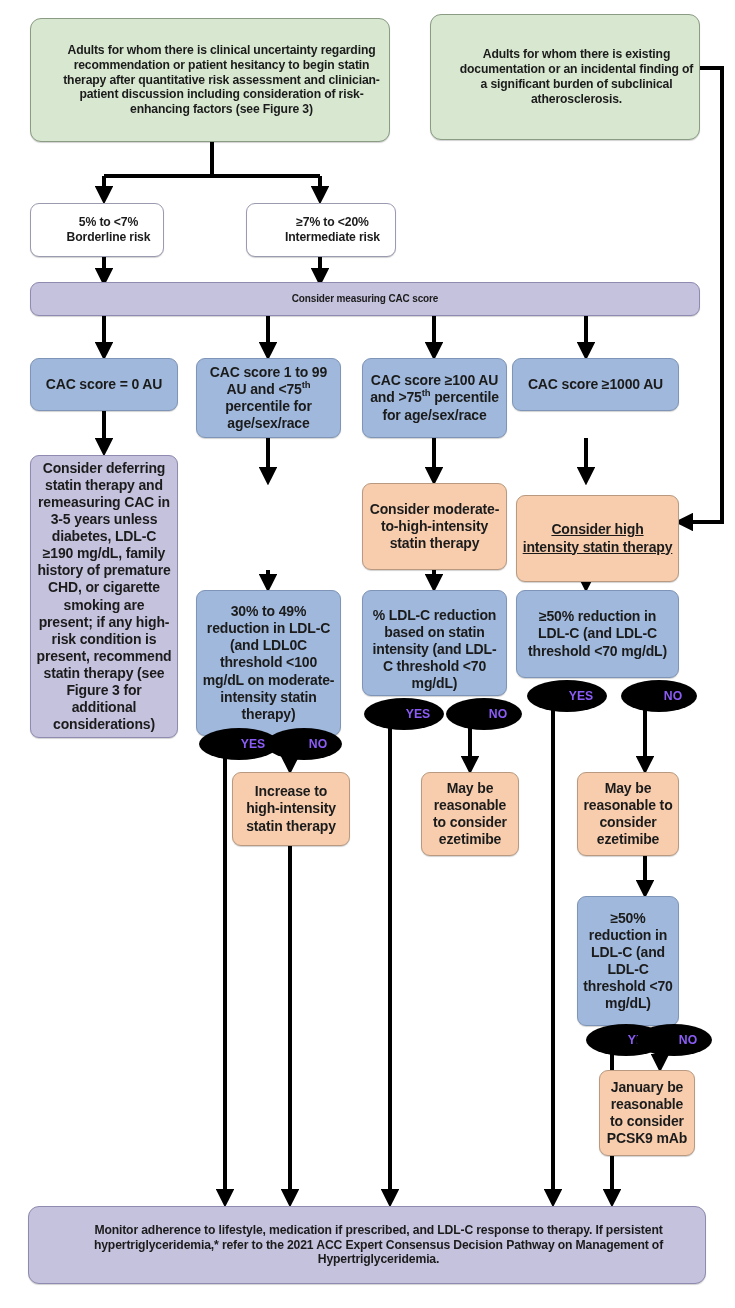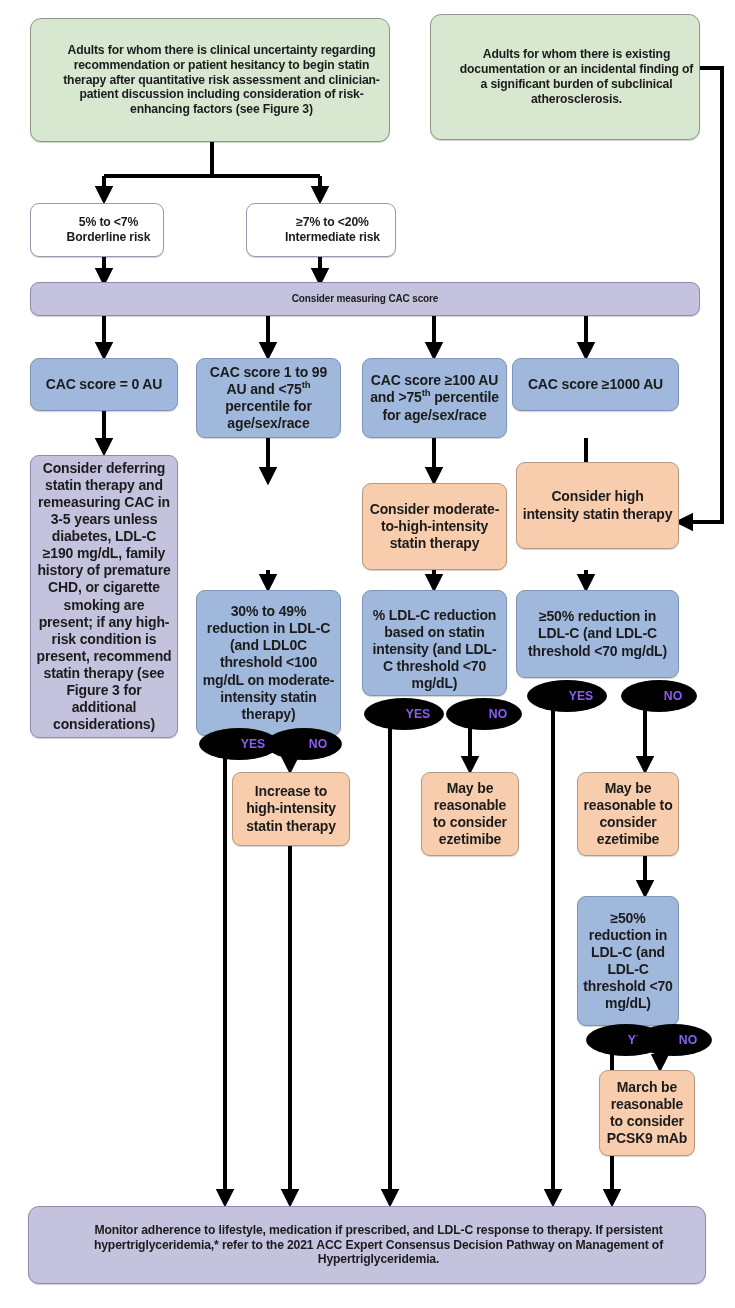--- a/index.html
+++ b/index.html
@@ -142,21 +142,21 @@
 
   <div class="node purple fz115" style="left:30px;top:455px;width:148px;height:283px;">
     <span>Consider deferring statin therapy and remeasuring CAC in 3-5 years unless diabetes, LDL-C ≥190 mg/dL, family history of premature CHD, or cigarette smoking are present; if any high-risk condition is present, recommend statin therapy (see <b>Figure 3</b> for additional considerations)</span>
   </div>
 
 
   <div class="node orange fz115" style="left:362px;top:483px;width:145px;height:87px;">
     <span>Consider moderate-to-high-intensity statin therapy</span>
   </div>
 
-  <div class="node orange fz115" style="left:516px;top:462px;width:163px;height:87px;">
+  <div class="node orange fz115" style="left:516px;top:495px;width:163px;height:87px;text-decoration:underline;">
     <span>Consider high intensity statin therapy</span>
   </div>
 
   <div class="node blue fz115" style="left:196px;top:590px;width:145px;height:146px;">
     <span>30% to 49% reduction in LDL-C (and LDL0C threshold &lt;100 mg/dL on moderate-intensity statin therapy)</span>
   </div>
 
   <div class="node blue fz115" style="left:362px;top:590px;width:145px;height:106px;align-items:flex-end;">
     <span>% LDL-C reduction based on statin intensity (and LDL-C threshold &lt;70 mg/dL)</span>
   </div>
@@ -203,20 +203,20 @@
 
   <div class="node orange fz115" style="left:577px;top:772px;width:102px;height:84px;">
     <span>May be reasonable to consider ezetimibe</span>
   </div>
 
   <div class="node blue fz115" style="left:577px;top:896px;width:102px;height:130px;">
     <span>≥50% reduction in LDL-C (and LDL-C threshold &lt;70 mg/dL)</span>
   </div>
 
   <div class="node orange fz115" style="left:599px;top:1070px;width:96px;height:86px;">
-    <span>March be reasonable to consider PCSK9 mAb</span>
+    <span>January be reasonable to consider PCSK9 mAb</span>
   </div>
 
   <div class="node purple fz12" style="left:28px;top:1206px;width:678px;height:78px;border-radius:11px;">
     <span>Monitor adherence to lifestyle, medication if prescribed, and LDL-C response to therapy. If persistent hypertriglyceridemia,* refer to the 2021 ACC Expert Consensus Decision Pathway on Management of Hypertriglyceridemia.</span>
   </div>
 
 </div>
 
 </body></html>

